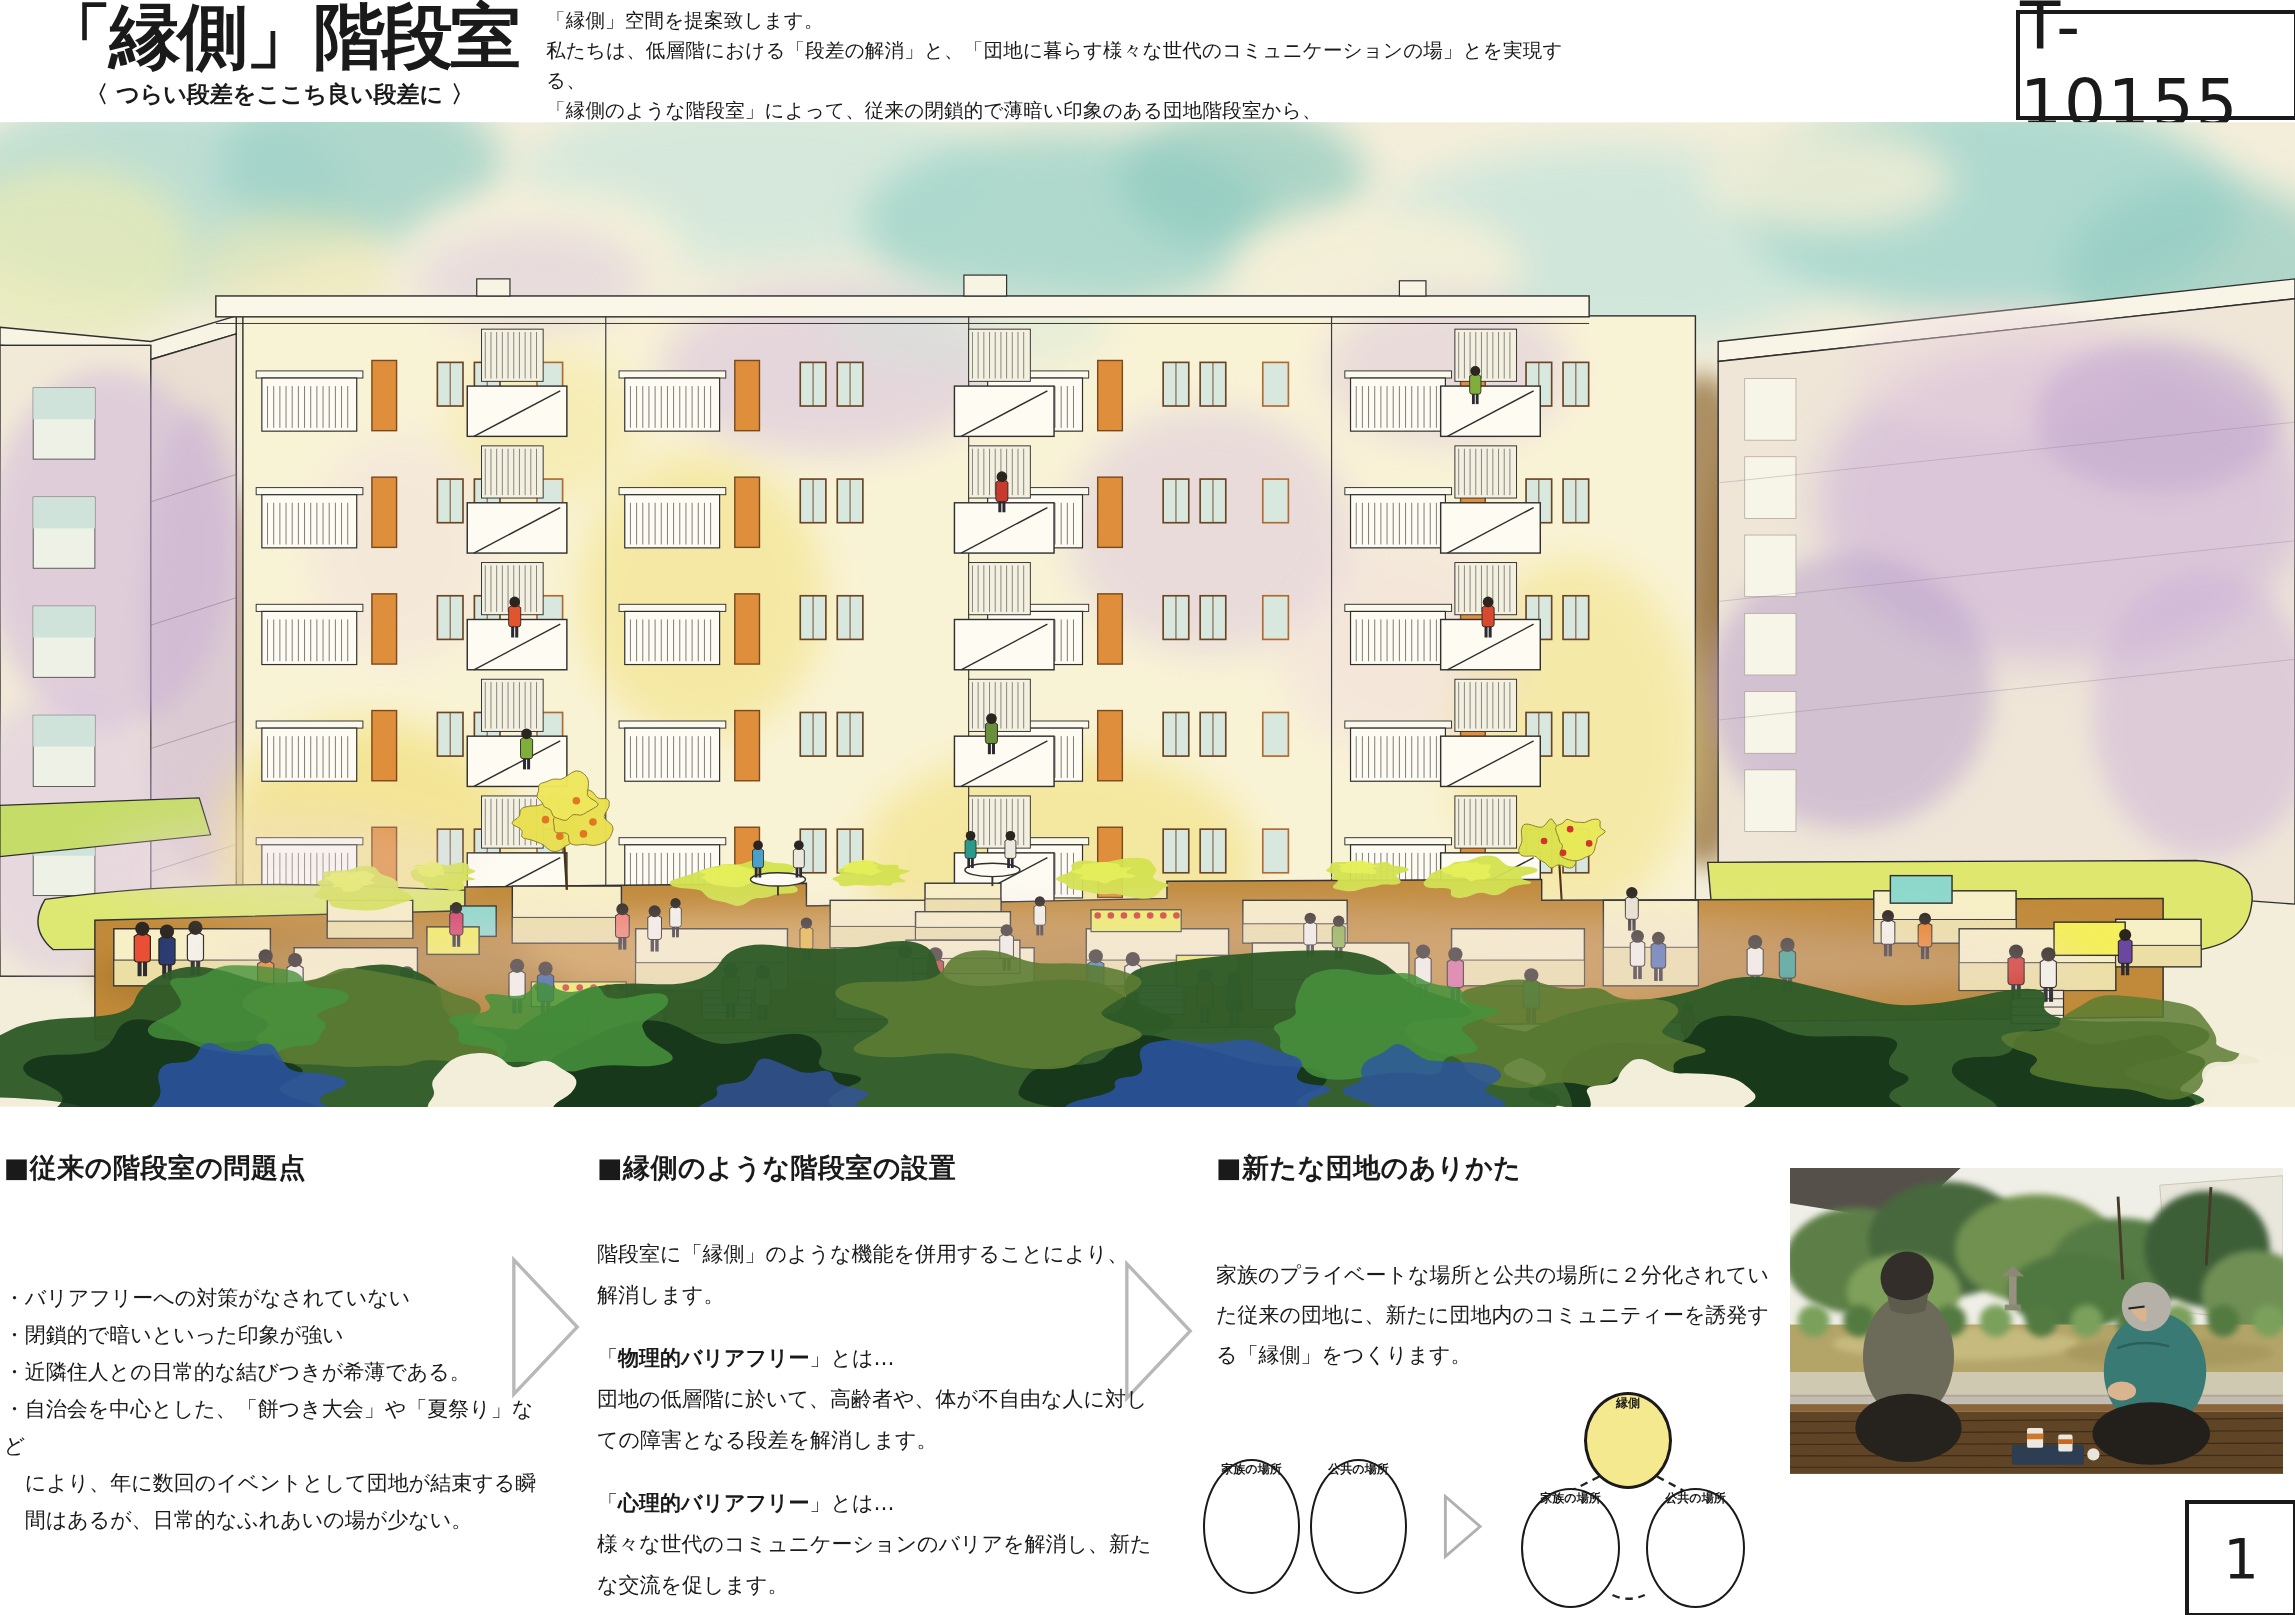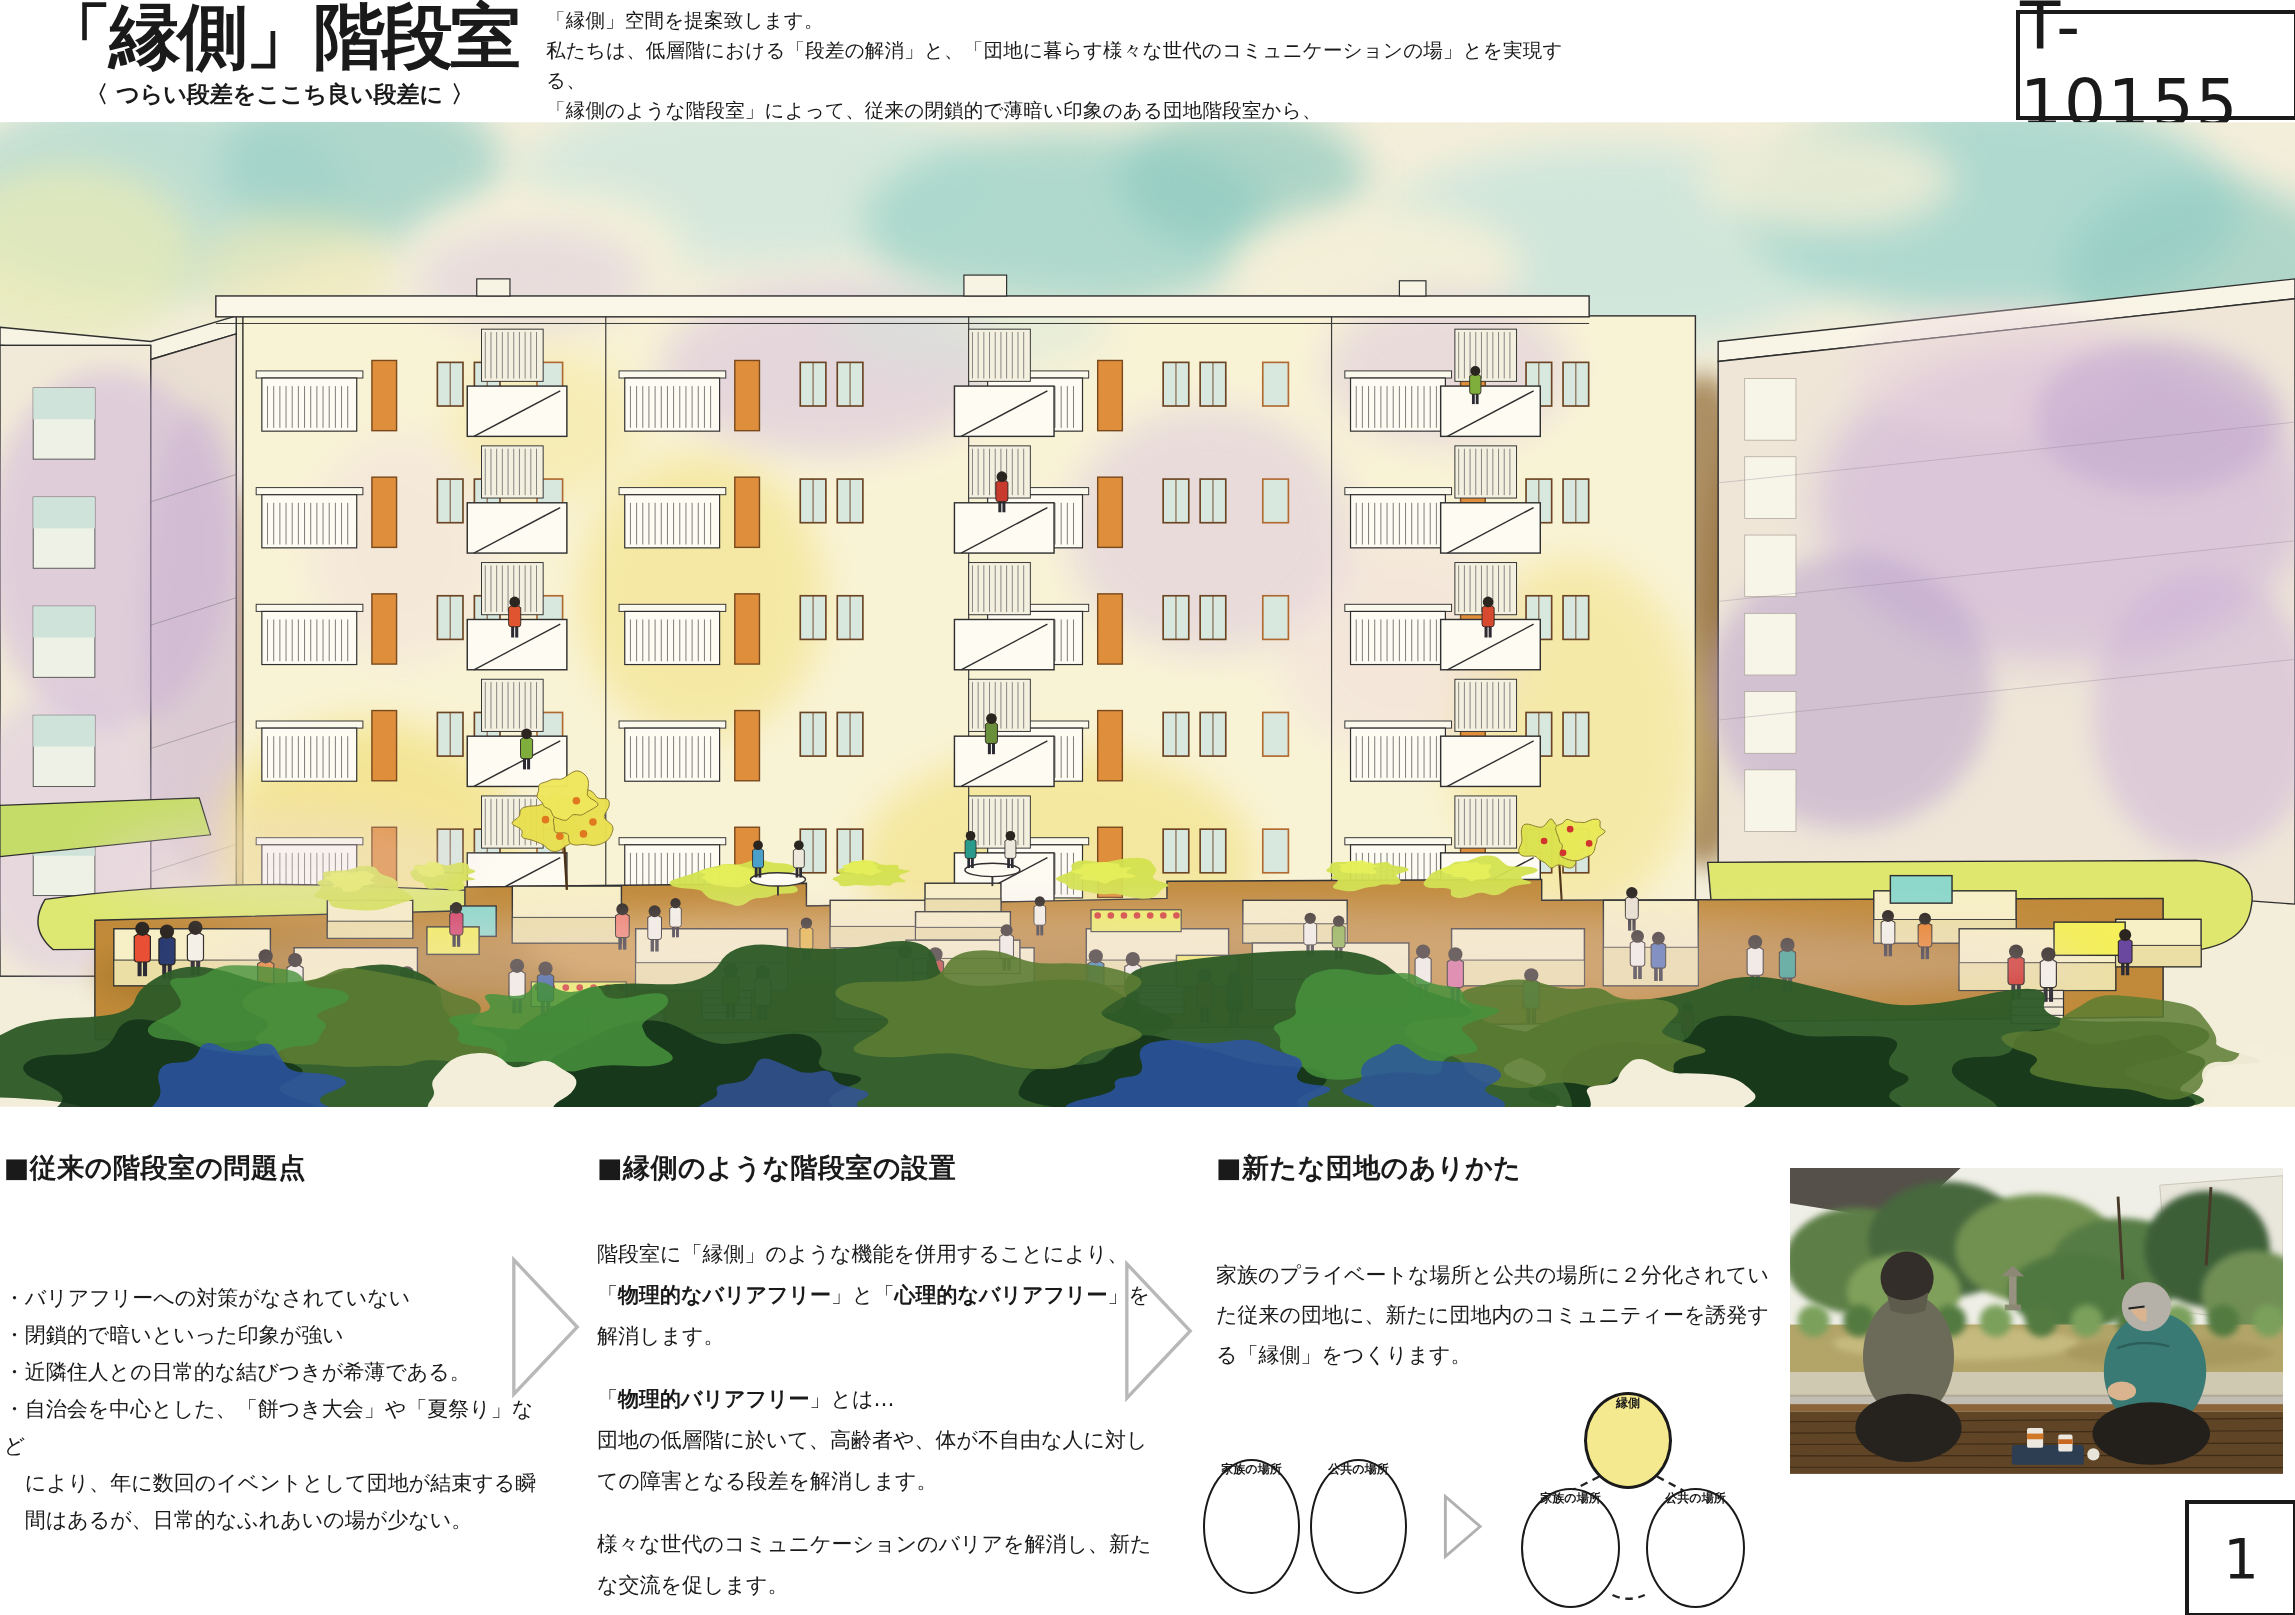--- a/index.html
+++ b/index.html
@@ -1313,29 +1313,29 @@
   </svg>
   <svg class="abs flow-arrow fa2" viewBox="0 0 150 300">
     <polygon points="6,8 6,292 140,150" fill="#ffffff" stroke="#b8b8b8" stroke-width="7"></polygon>
   </svg>
 
   <div class="abs col col2">
     <div class="col-h">■縁側のような階段室の設置</div>
     <div class="paras">
       <div class="para">
         <div>階段室に「縁側」のような機能を併用することにより、</div>
-        <div>「<b>物理的なバリアフリー</b>」と「<b>心理的なバリアフリー</b>」を</div>
         <div>解消します。</div>
       </div>
       <div class="para">
         <div>「<b>物理的バリアフリー</b>」とは…</div>
         <div>団地の低層階に於いて、高齢者や、体が不自由な人に対し</div>
         <div>ての障害となる段差を解消します。</div>
       </div>
       <div class="para">
+        <div>「<b>心理的バリアフリー</b>」とは…</div>
         <div>様々な世代のコミュニケーションのバリアを解消し、新た</div>
         <div>な交流を促します。</div>
       </div>
     </div>
   </div>
 
   <div class="abs col col3">
     <div class="col-h">■新たな団地のありかた</div>
     <div class="lines">
       <div>家族のプライベートな場所と公共の場所に２分化されてい</div>

